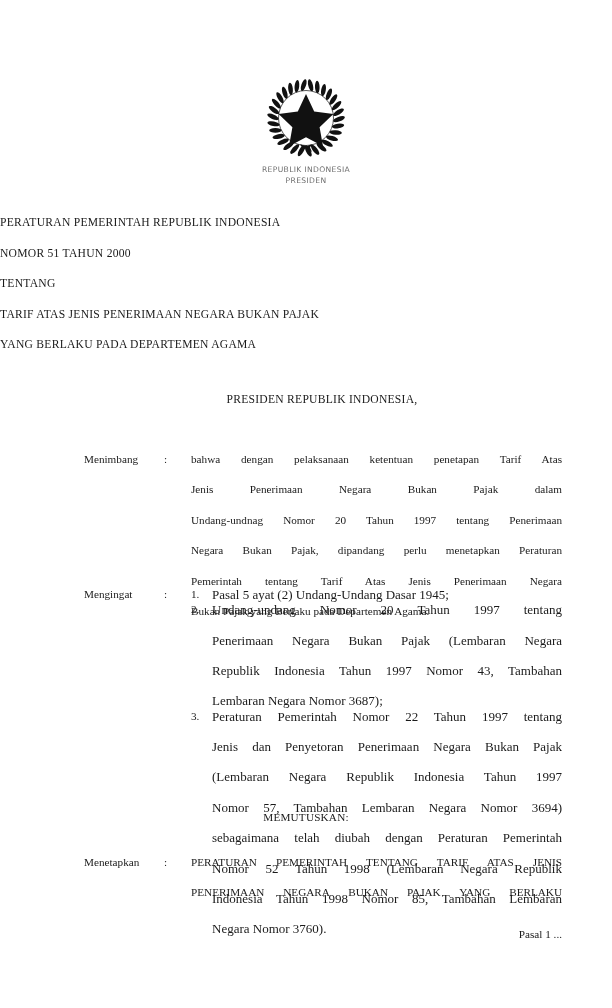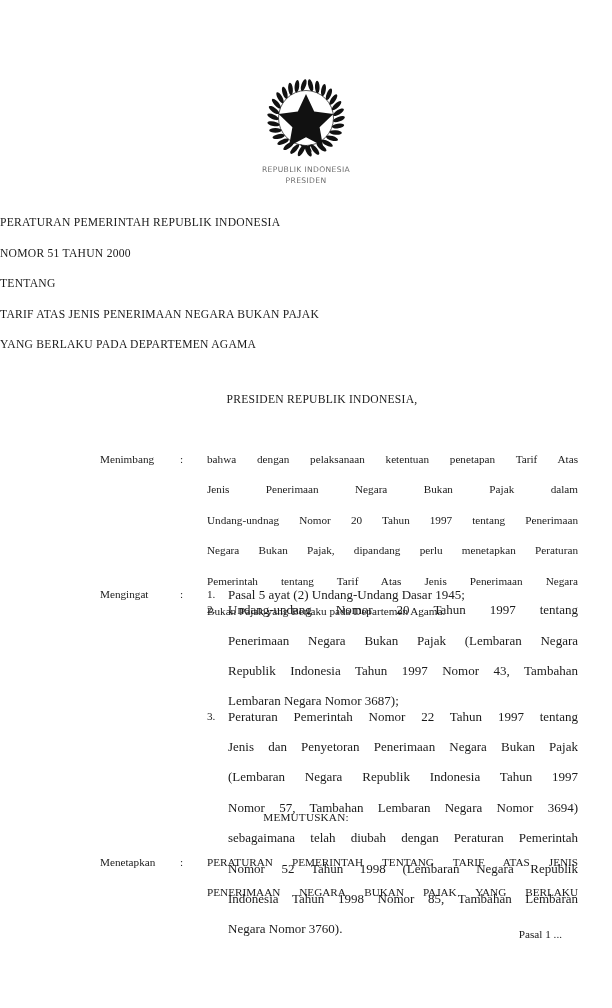--- a/index.html
+++ b/index.html
@@ -65,21 +65,21 @@
     width: 612px;
     text-align: center;
     font-size: 11.6px;
     letter-spacing: 0.25px;
     white-space: nowrap;
   }
 
   
   .clause {
     position: absolute;
-    left: 100px;
+    left: 84px;
     width: 478px;
   }
   .clause-row {
     display: flex;
     align-items: flex-start;
   }
   .clause-label {
     width: 80px;
     flex: 0 0 80px;
     font-size: 11.2px;

